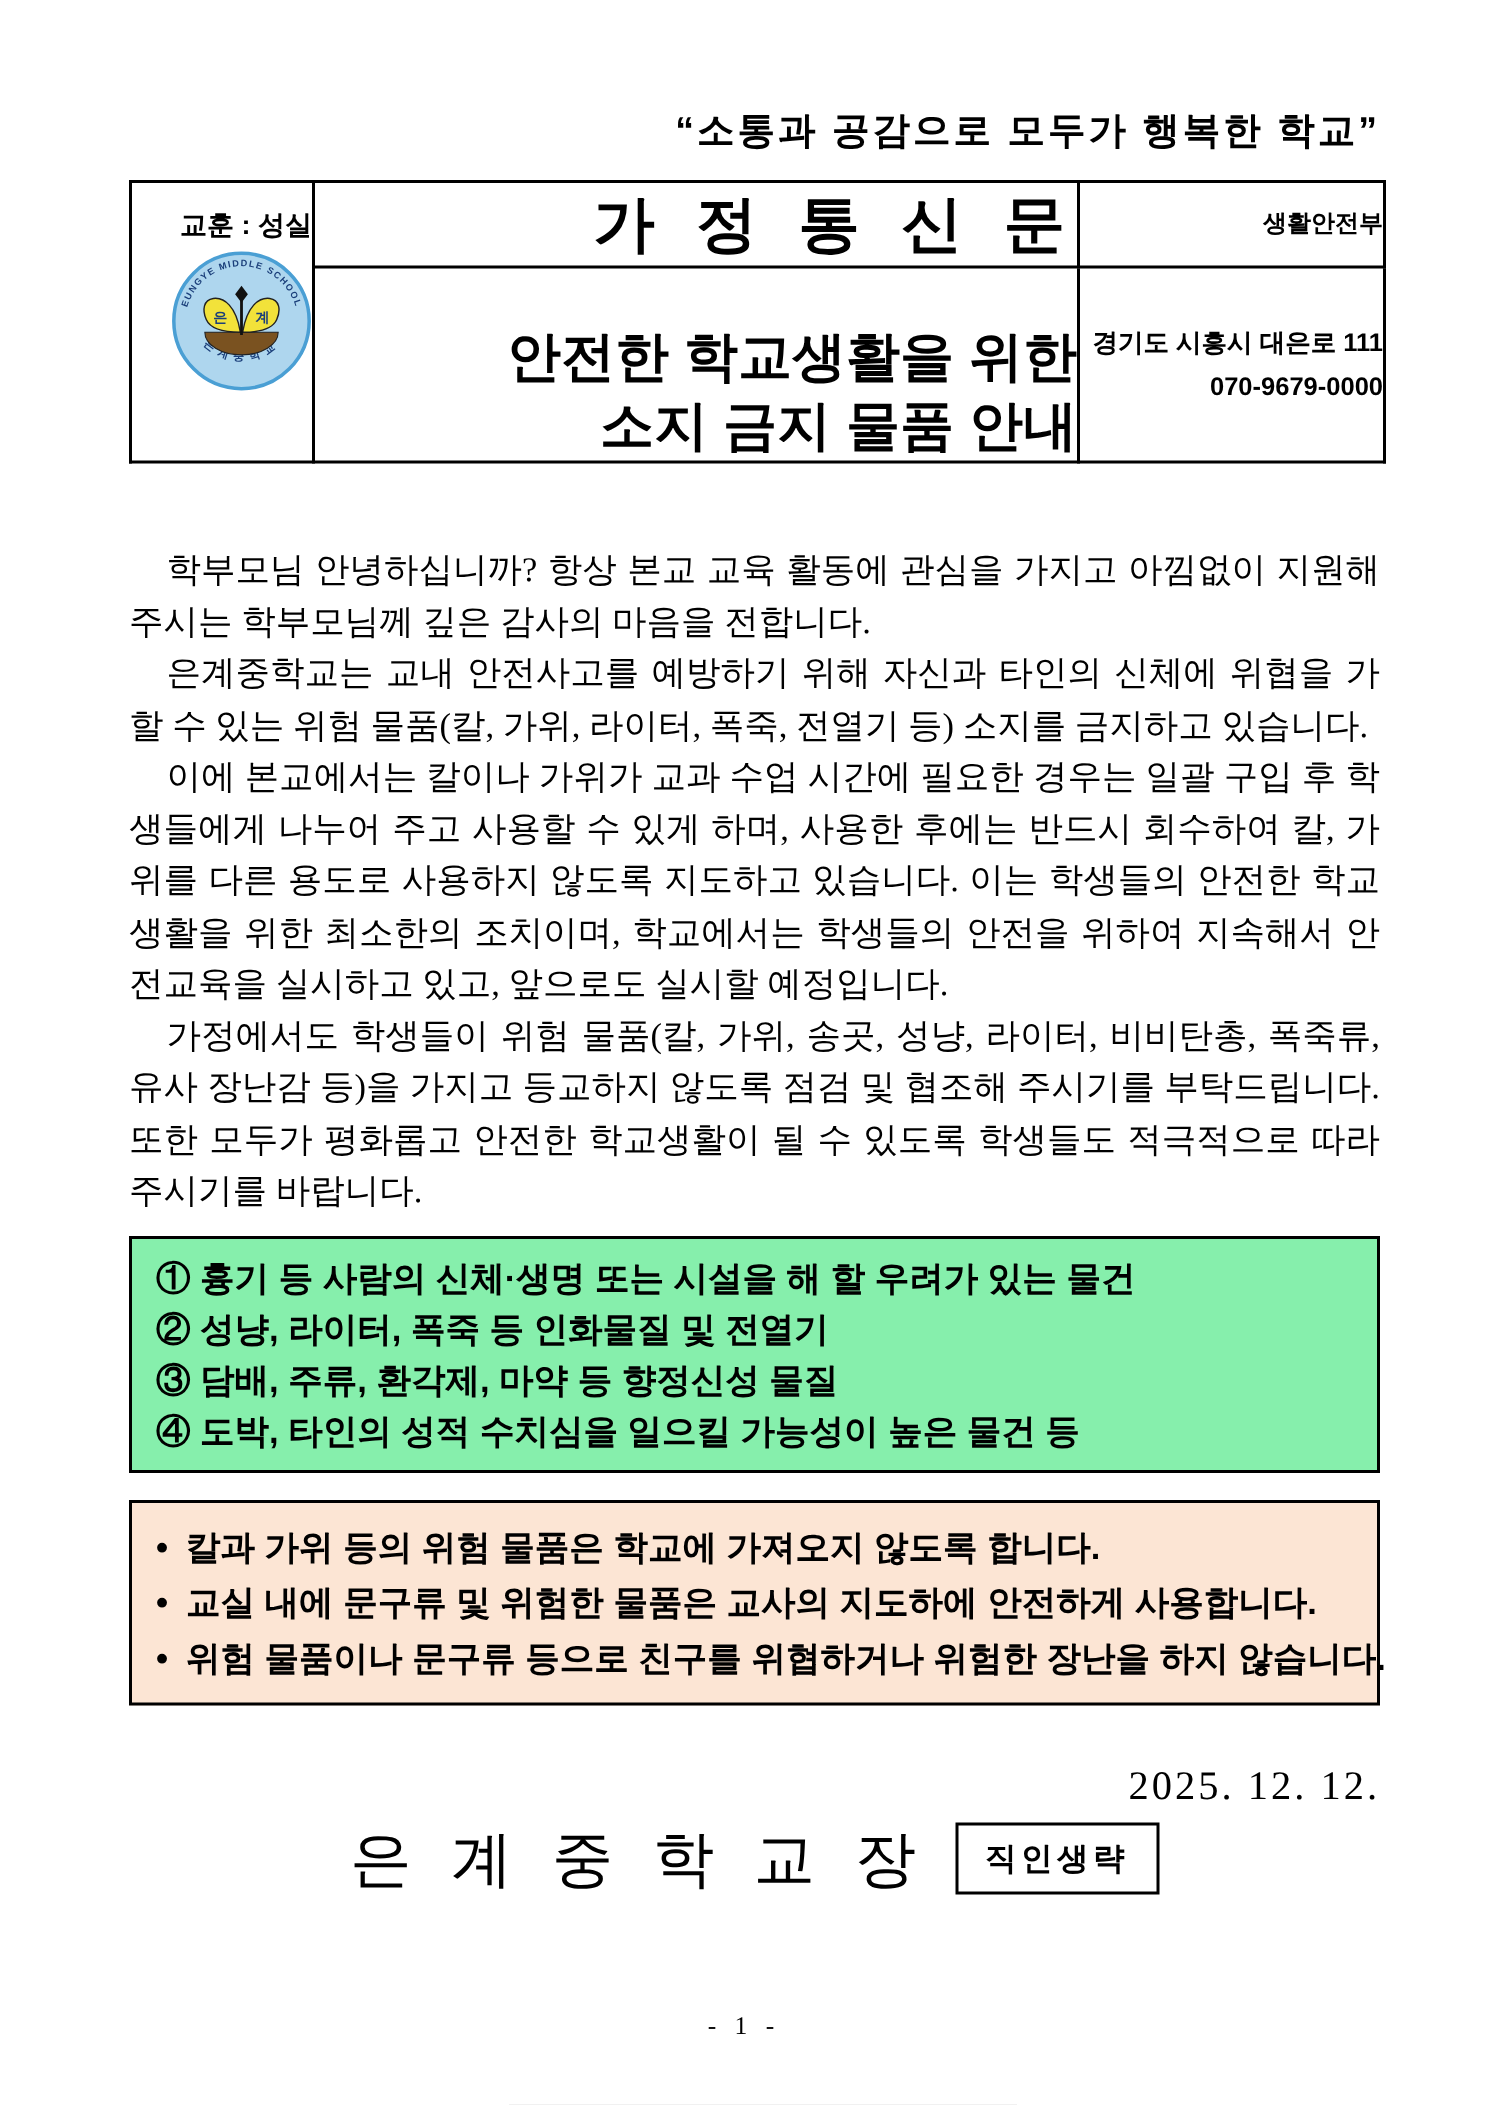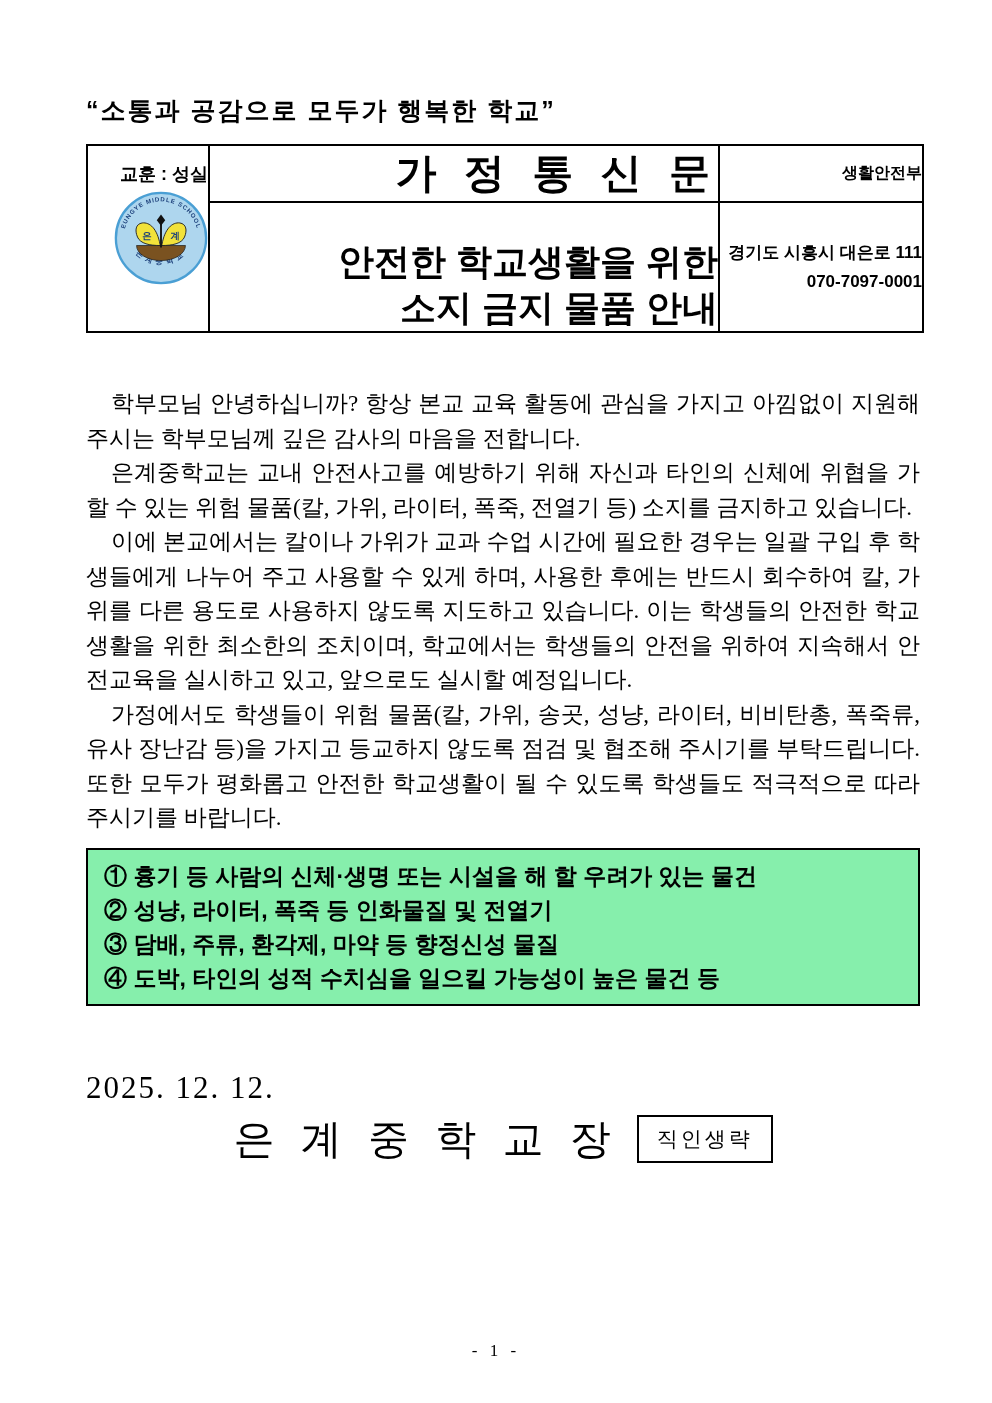--- a/index.html
+++ b/index.html
@@ -12,22 +12,22 @@
     box-sizing: border-box;
     padding: 0 72px 0 86px;
     overflow: hidden;
     font-family: "Liberation Serif", serif;
     color: #000;
   }
   .content { width: 834px; }
 
   
   .slogan {
-    margin-top: 94px;
-    text-align: left;
+    margin-top: 70px;
+    text-align: right;
     font-family: "Liberation Sans", sans-serif;
     font-weight: bold;
     font-size: 25px;
     letter-spacing: 2px;
   }
 
   
   table.hdr {
     margin-top: 17px;
     width: 834px;
@@ -116,23 +116,23 @@
     font-family: "Liberation Sans", sans-serif;
     font-weight: bold;
     font-size: 23px;
     line-height: 37px;
   }
   .orange-box .item { white-space: nowrap; }
   .orange-box .bullet { display: inline-block; width: 20px; text-align: left; }
 
   
   .date-line {
-    margin-top: 64px;
-    text-align: left;
-    font-size: 31px;
+    margin-top: 38px;
+    text-align: right;
+    font-size: 27px;
     letter-spacing: 2px;
   }
   .signer-row {
     margin-top: 6px;
     display: flex;
     justify-content: center;
     align-items: center;
     gap: 18px;
   }
   .signer {
@@ -141,20 +141,21 @@
     white-space: nowrap;
     text-align: right;
   }
   .stamp-box {
     border: 2px solid #000;
     font-family: "Liberation Sans", sans-serif;
     font-size: 21px;
     letter-spacing: 3px;
     padding: 8px 18px;
     background: #fff;
+    font-weight: bold;
   }
   .page-num {
     position: absolute;
     bottom: 42px;
     left: 0;
     width: 100%;
     text-align: center;
     font-size: 17px;
     letter-spacing: 4px;
   }
@@ -205,21 +206,21 @@
       <tr class="row-bot">
         <td class="c2">
           <div class="subtitle">
             <div>안전한 학교생활을 위한</div>
             <div>소지 금지 물품 안내</div>
           </div>
         </td>
         <td class="c3">
           <div class="contact">
             <div>경기도 시흥시 대은로 111</div>
-            <div>070-7097-0001</div>
+            <div>070-9679-0000</div>
           </div>
         </td>
       </tr>
     </tbody>
       </table>
 
     <div class="body-text">
       <p>학부모님 안녕하십니까? 항상 본교 교육 활동에 관심을 가지고 아낌없이 지원해 주시는 학부모님께 깊은 감사의 마음을 전합니다.</p>
       <p>은계중학교는 교내 안전사고를 예방하기 위해 자신과 타인의 신체에 위협을 가할 수 있는 위험 물품(칼, 가위, 라이터, 폭죽, 전열기 등) 소지를 금지하고 있습니다.</p>
       <p>이에 본교에서는 칼이나 가위가 교과 수업 시간에 필요한 경우는 일괄 구입 후 학생들에게 나누어 주고 사용할 수 있게 하며, 사용한 후에는 반드시 회수하여 칼, 가위를 다른 용도로 사용하지 않도록 지도하고 있습니다. 이는 학생들의 안전한 학교생활을 위한 최소한의 조치이며, 학교에서는 학생들의 안전을 위하여 지속해서 안전교육을 실시하고 있고, 앞으로도 실시할 예정입니다.</p>
@@ -227,20 +228,25 @@
     </div>
 
 
     <div class="blue-box">
       <div class="item">① 흉기 등 사람의 신체·생명 또는 시설을 해 할 우려가 있는 물건</div>
       <div class="item">② 성냥, 라이터, 폭죽 등 인화물질 및 전열기</div>
       <div class="item">③ 담배, 주류, 환각제, 마약 등 향정신성 물질</div>
       <div class="item">④ 도박, 타인의 성적 수치심을 일으킬 가능성이 높은 물건 등</div>
     </div>
 
+    <div class="orange-box">
+      <div class="item"><span class="bullet">•</span><span>칼과 가위 등의 위험 물품은 학교에 가져오지 않도록 합니다.</span></div>
+      <div class="item"><span class="bullet">•</span><span>교실 내에 문구류 및 위험한 물품은 교사의 지도하에 안전하게 사용합니다.</span></div>
+      <div class="item"><span class="bullet">•</span><span>위험 물품이나 문구류 등으로 친구를 위협하거나 위험한 장난을 하지 않습니다.</span></div>
+    </div>
 
     <div class="date-line">2025. 12. 12.</div>
 
     <div class="signer-row">
       <span class="signer">은 계 중 학 교 장</span>
       <span class="stamp-box">직인생략</span>
     </div>
 
   </div>
 

